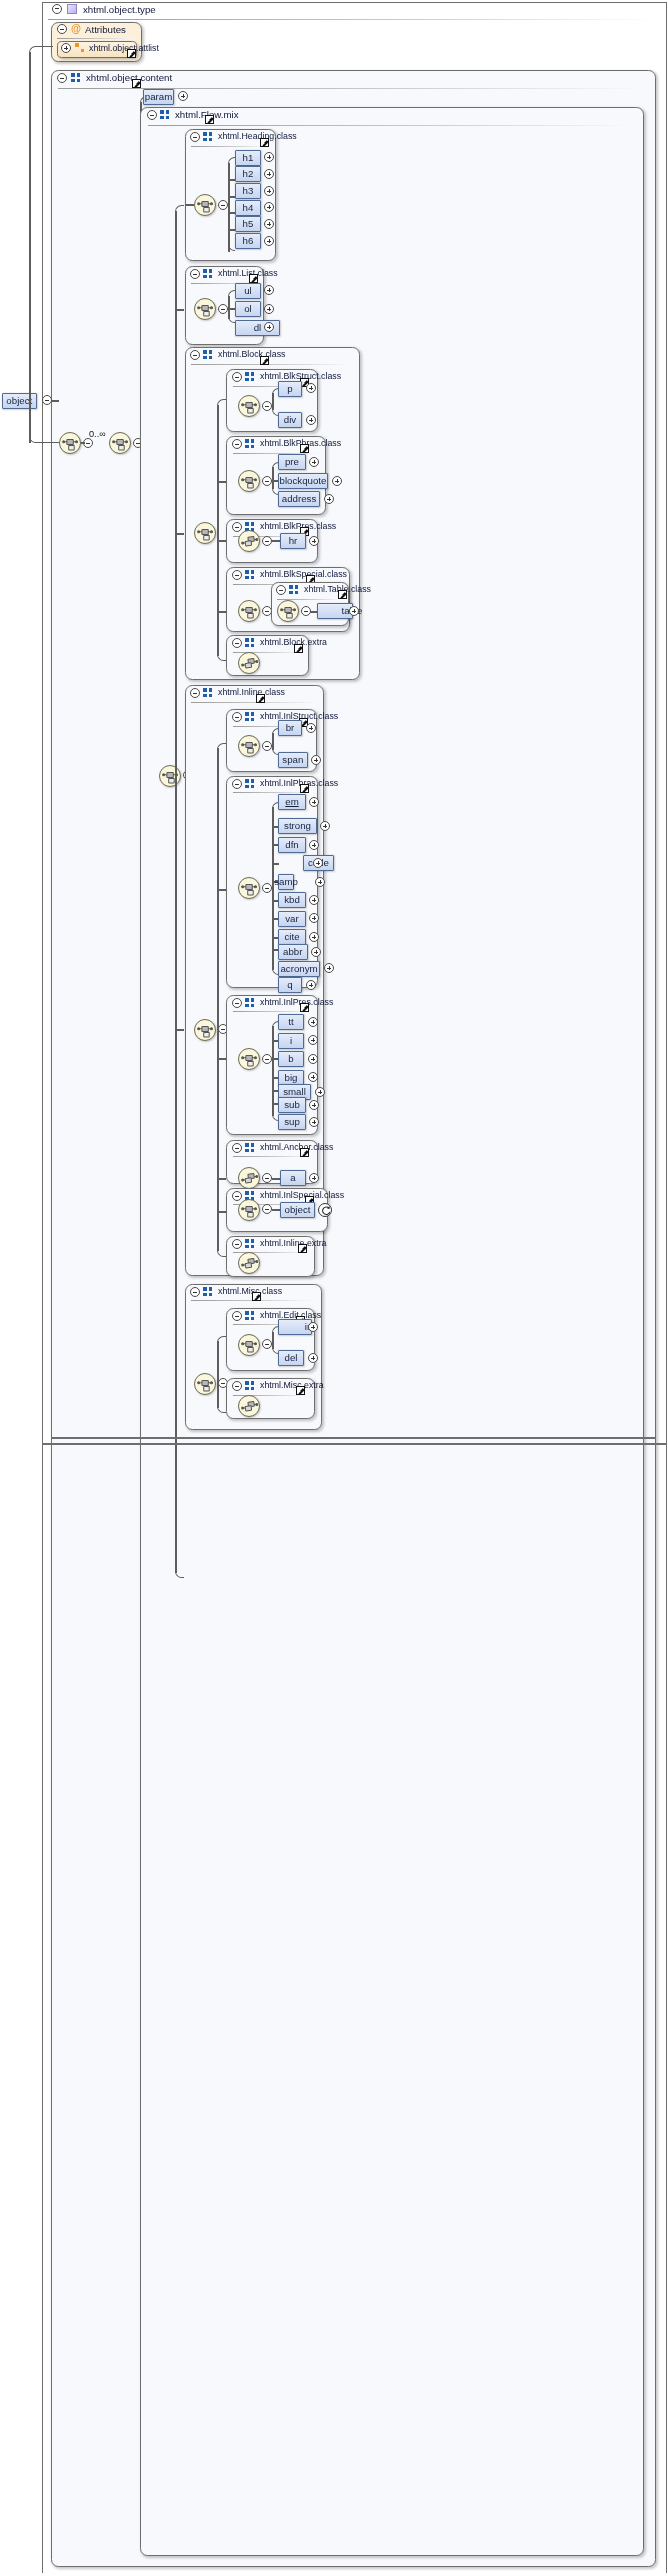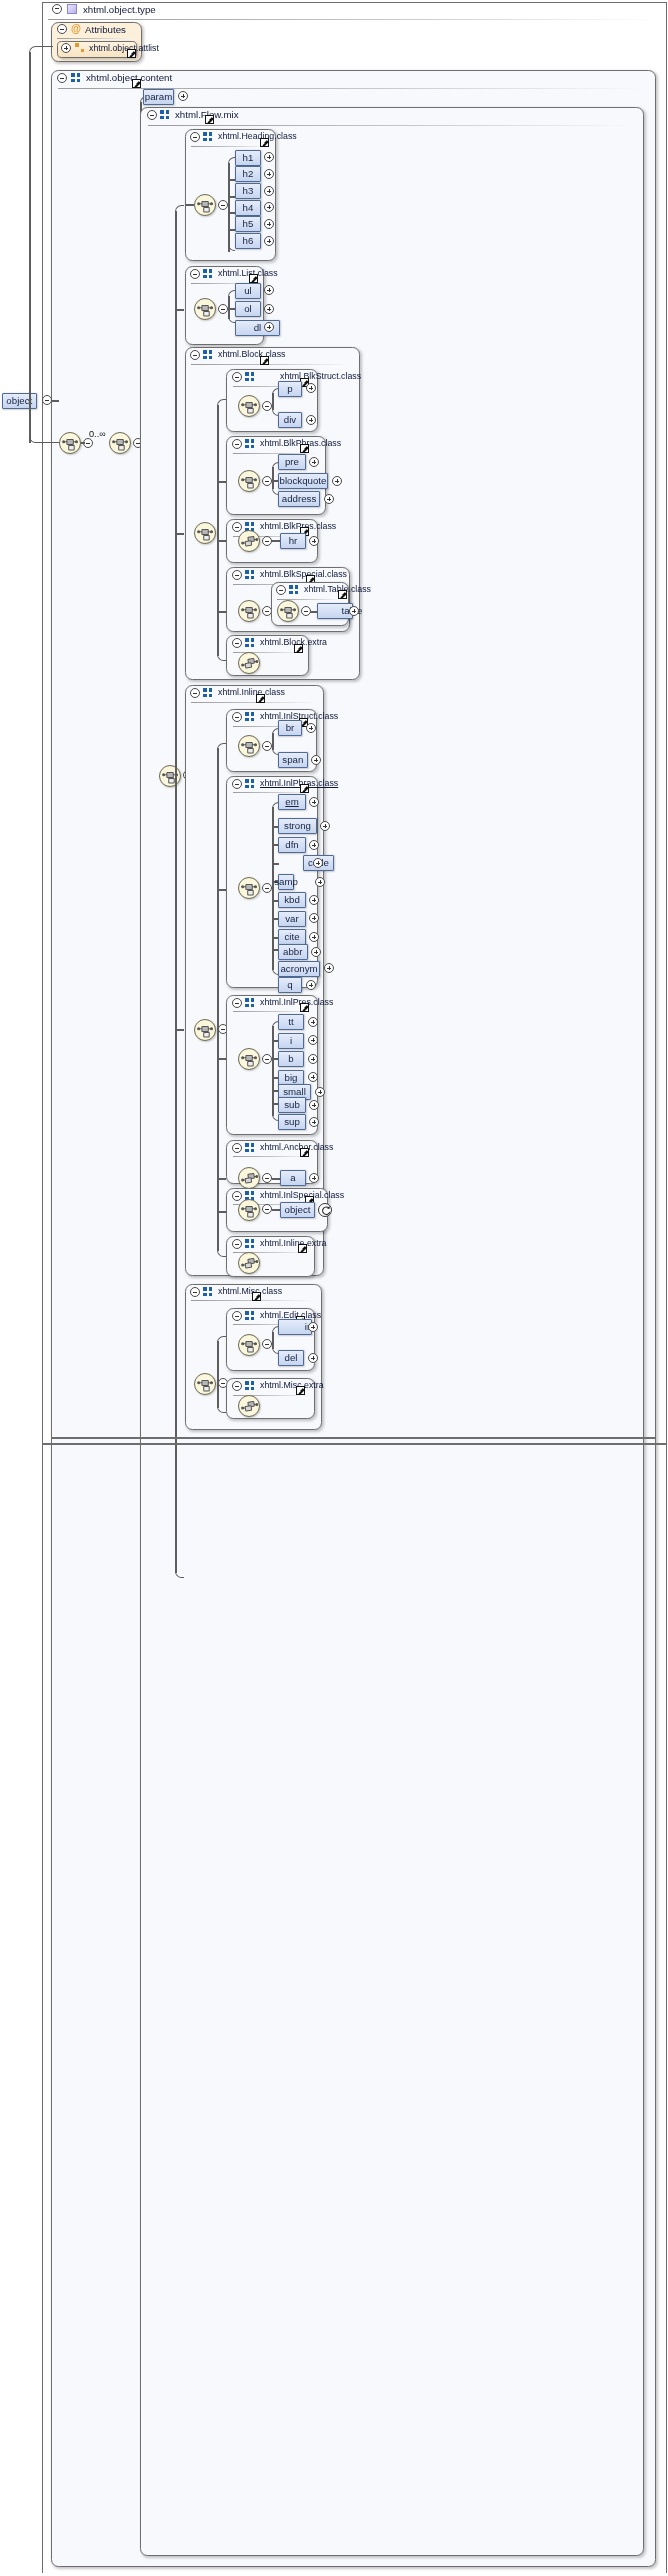--- a/index.html
+++ b/index.html
@@ -447,21 +447,21 @@
 
   <div class="gbox" style="left:226px;top:369px;width:92px;height:63px;"></div>
   <div class="gbox-sep abs" style="left:233px;top:386px;width:78px;"></div>
   <div class="pm abs" style="left:232px;top:372px;"></div>
   <div class="ico-seq" style="left:245px;top:372px;">
     <i class="a"></i>
       <i class="b"></i>
       <i class="c"></i>
       <i class="d"></i>
   </div>
-  <div class="lbl" style="left:260px;top:371px;font-size:8.8px;margin-left:20px;">xhtml.BlkStruct.class</div>
+  <div class="lbl" style="left:260px;top:371px;font-size:8.8px;">xhtml.BlkStruct.class</div>
   <div class="ico-link" style="left:300px;top:378px;"></div>
   <div class="comp" style="left:238px;top:395px;">
     <svg width="22" height="22" viewBox="0 0 24 24" aria-hidden="true">
       <g stroke="#555" stroke-width="1.1" fill="#b6b6b6">
         <rect x="7.5" y="7" width="7" height="5.5" rx="0.6"></rect>
           <rect x="9.5" y="13.5" width="6" height="5" rx="0.6" fill="#ededed"></rect>
         <path d="M4.5 9.5 H7.5 M14.5 9.5 H17.5" fill="none"></path>
           <circle cx="4" cy="9.5" r="1.1" fill="#555"></circle>
           <circle cx="18" cy="9.5" r="1.1" fill="#555"></circle>
       </g>
@@ -696,21 +696,21 @@
 
   <div class="gbox" style="left:226px;top:776px;width:92px;height:212px;"></div>
   <div class="gbox-sep abs" style="left:233px;top:792px;width:78px;"></div>
   <div class="pm abs" style="left:232px;top:779px;"></div>
   <div class="ico-seq" style="left:245px;top:779px;">
     <i class="a"></i>
       <i class="b"></i>
       <i class="c"></i>
       <i class="d"></i>
   </div>
-  <div class="lbl" style="left:260px;top:778px;font-size:8.8px;text-decoration:underline;">xhtml.InlPhras.class</div>
+  <div class="lbl" style="left:260px;top:778px;font-size:8.8px;">xhtml.InlPhras.class</div>
   <div class="ico-link" style="left:300px;top:784px;"></div>
   <div class="comp" style="left:238px;top:877px;">
     <svg width="22" height="22" viewBox="0 0 24 24" aria-hidden="true">
       <g stroke="#555" stroke-width="1.1" fill="#b6b6b6">
         <rect x="7.5" y="7" width="7" height="5.5" rx="0.6"></rect>
           <rect x="9.5" y="13.5" width="6" height="5" rx="0.6" fill="#ededed"></rect>
         <path d="M4.5 9.5 H7.5 M14.5 9.5 H17.5" fill="none"></path>
           <circle cx="4" cy="9.5" r="1.1" fill="#555"></circle>
           <circle cx="18" cy="9.5" r="1.1" fill="#555"></circle>
       </g>

